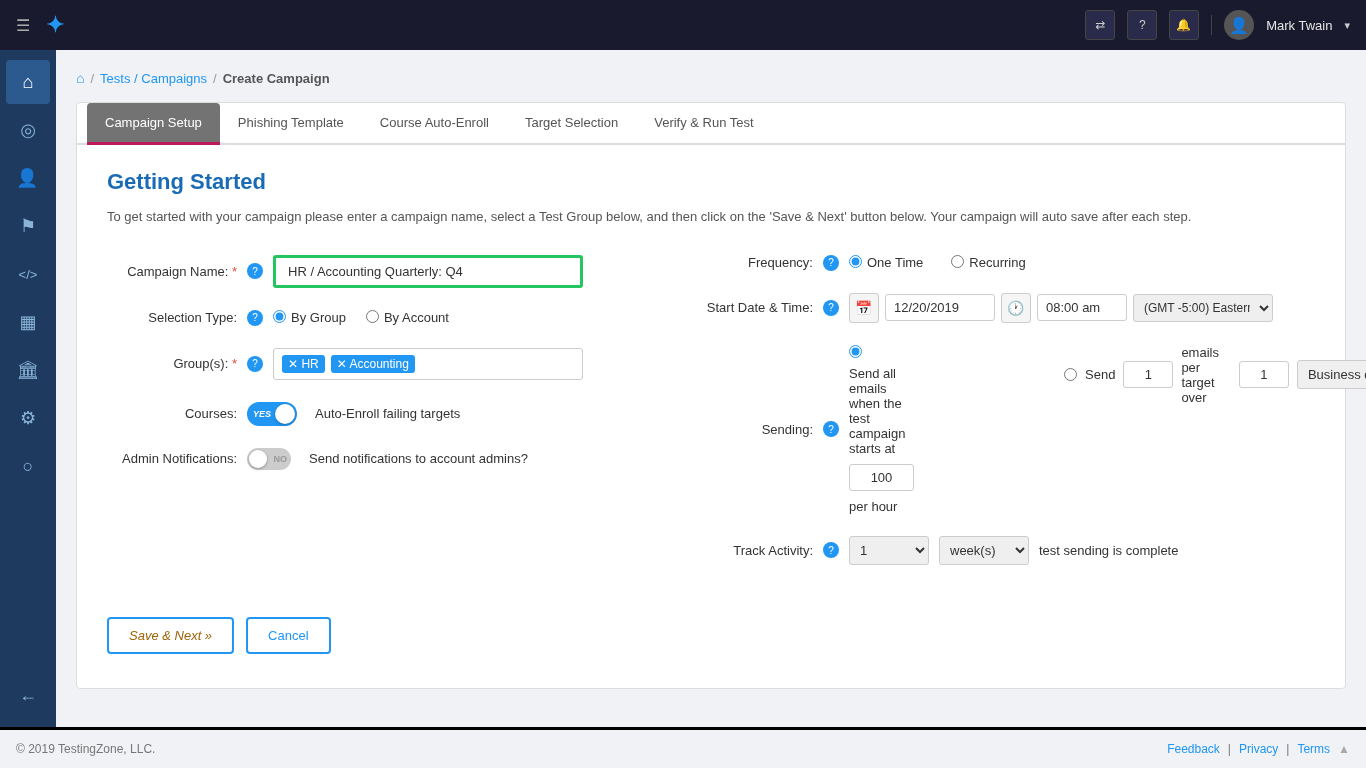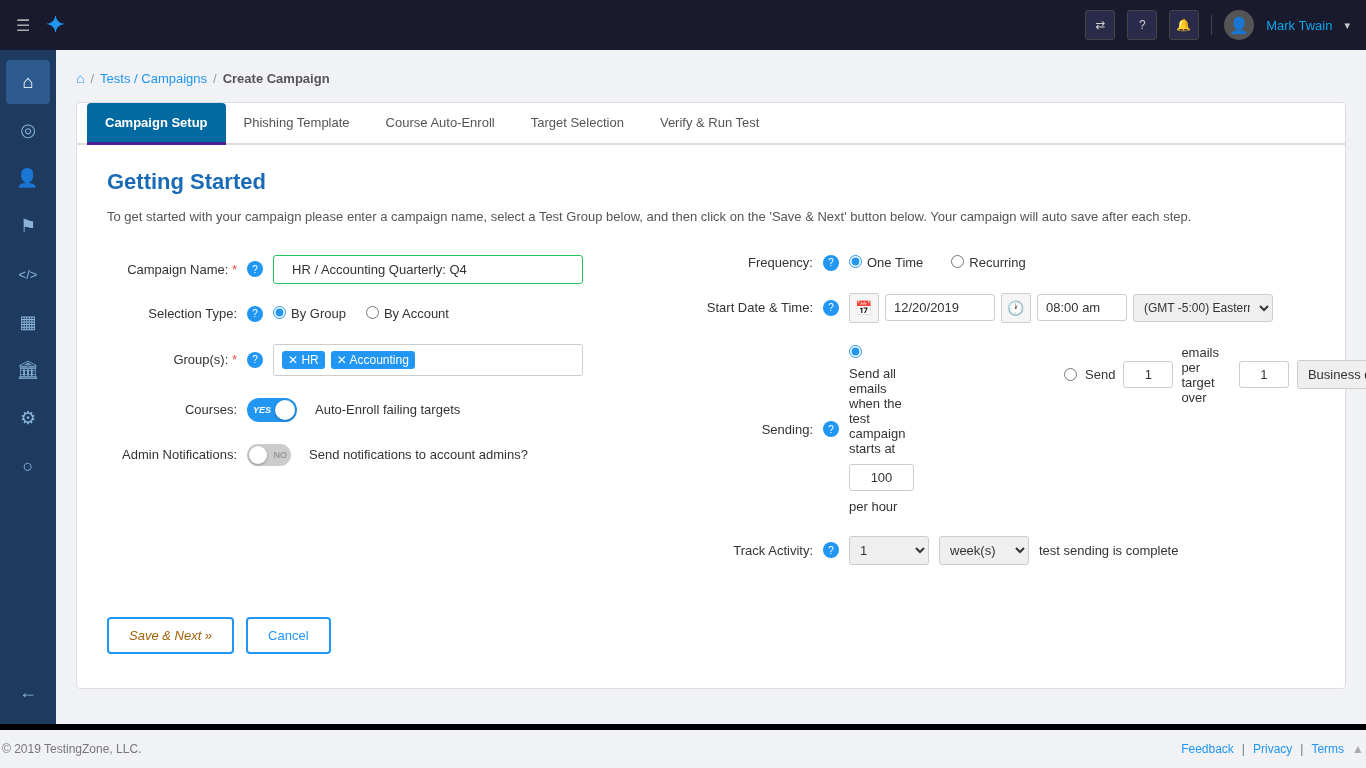--- a/index.html
+++ b/index.html
@@ -27,21 +27,21 @@
       height: 30px;
       border-radius: 3px;
       display: flex; align-items: center; justify-content: center;
       cursor: pointer; font-size: 12px;
     }
     .nav-divider { width: 1px; height: 20px; background: #444; }
     .user-avatar {
       width: 30px; height: 30px; border-radius: 50%; background: #555;
       display: flex; align-items: center; justify-content: center; color: #ccc; font-size: 16px;
     }
-    .user-name { color: #0ea5e9; font-size: 13px; cursor: pointer; }
+    .user-name { color: #e5e5e5; font-size: 13px; cursor: pointer; }
 
     
     .main-layout { display: flex; flex: 1; overflow: hidden; }
 
     
     .sidebar {
       width: 56px;
       background: #1e3a5f;
       display: flex;
       flex-direction: column;
@@ -76,42 +76,42 @@
     
     .tabs { display: flex; border-bottom: 2px solid #ddd; padding: 0 10px; }
     .tab {
       padding: 12px 18px;
       cursor: pointer;
       font-size: 13px;
       color: #555;
       border-bottom: 3px solid transparent;
       margin-bottom: -2px;
     }
-    .tab.active { color: #fff; background: #0369a1; border-radius: 4px 4px 0 0; border-bottom: 3px solid #4c1d95; font-weight: bold; }
+    .tab.active { color: #fff; background: #737373; border-radius: 4px 4px 0 0; border-bottom: 3px solid #be185d; }
 
     
     .form-content { padding: 24px 30px; }
     .form-title { font-size: 22px; color: #1a6bb5; font-weight: bold; margin-bottom: 12px; }
     .form-desc { font-size: 13px; color: #555; margin-bottom: 28px; line-height: 1.5; }
 
     
     .form-columns { display: flex; gap: 40px; }
     .form-col { flex: 1; }
 
     .form-row { display: flex; align-items: center; margin-bottom: 22px; gap: 10px; }
     .form-label { font-size: 13px; color: #333; min-width: 130px; text-align: right; }
     .form-label .required { color: #e74c3c; }
     .help-icon {
       width: 16px; height: 16px; border-radius: 50%; background: #2196f3;
       color: #fff; font-size: 10px; display: inline-flex; align-items: center; justify-content: center;
       cursor: pointer; flex-shrink: 0;
     }
 
     .text-input {
-      border: 1px solid #22c55e; border-radius: 3px; padding: 6px 18px;
+      border: 3px solid #22c55e; border-radius: 3px; padding: 6px 12px;
       font-size: 13px; color: #333; width: 310px;
     }
 
     
     .radio-group { display: flex; align-items: center; gap: 6px; }
     .radio-option { display: flex; align-items: flex-start; gap: 5px; cursor: pointer; }
     input[type="radio"] { cursor: pointer; accent-color: #2196f3; }
 
     
     .tags-input {
@@ -206,22 +206,22 @@
       cursor: pointer; font-weight: 500; font-style: italic;
     }
     .btn-cancel {
       background: #fff; color: #2196f3; border: 2px solid #2196f3;
       border-radius: 4px; padding: 9px 20px; font-size: 13px;
       cursor: pointer;
     }
 
     
     .footer {
-      background: #f0f2f5; border-top: 6px solid #000000;
-      padding: 12px 2px; display: flex; justify-content: space-between;
+      background: #f0f2f5; border-top: 3px solid #000000;
+      padding: 12px 16px; display: flex; justify-content: space-between;
       align-items: center; font-size: 12px; color: #777; flex-shrink: 0;
     }
     .footer a { color: #2196f3; text-decoration: none; }
 
     .divider-col { width: 1px; background: #ddd; margin: 0 10px; align-self: stretch; }
 
     .freq-group { display: flex; align-items: center; gap: 14px; }
     .sending-line { display: flex; align-items: center; gap: 8px; flex-wrap: wrap; }
   </style>
 </head>

